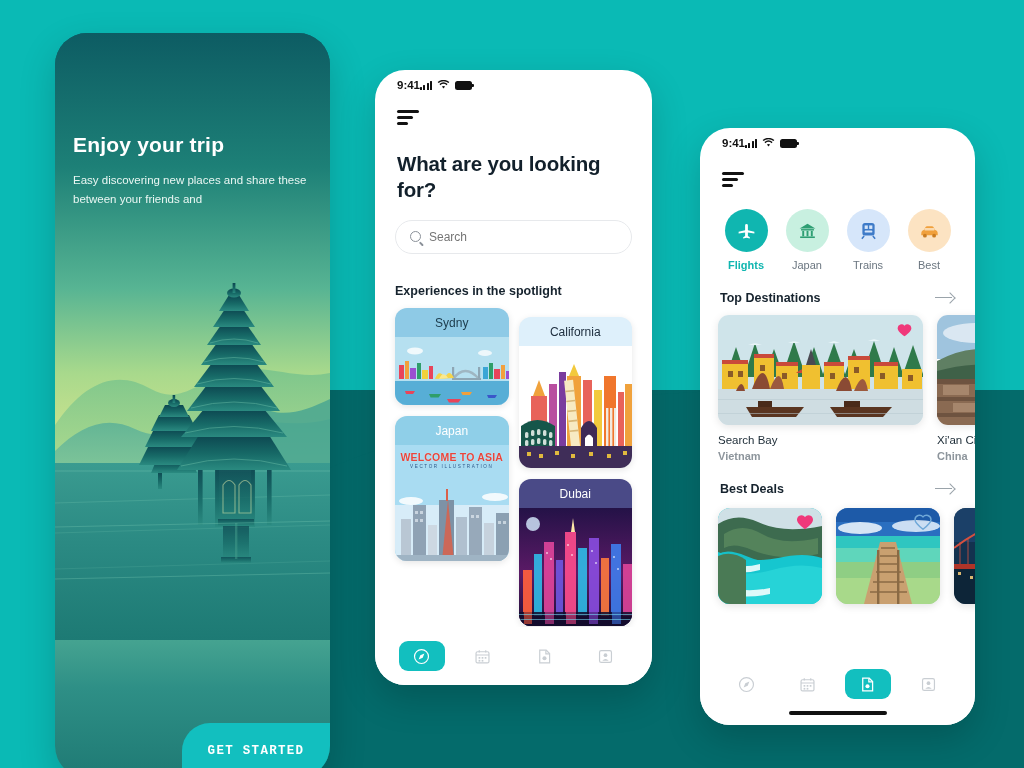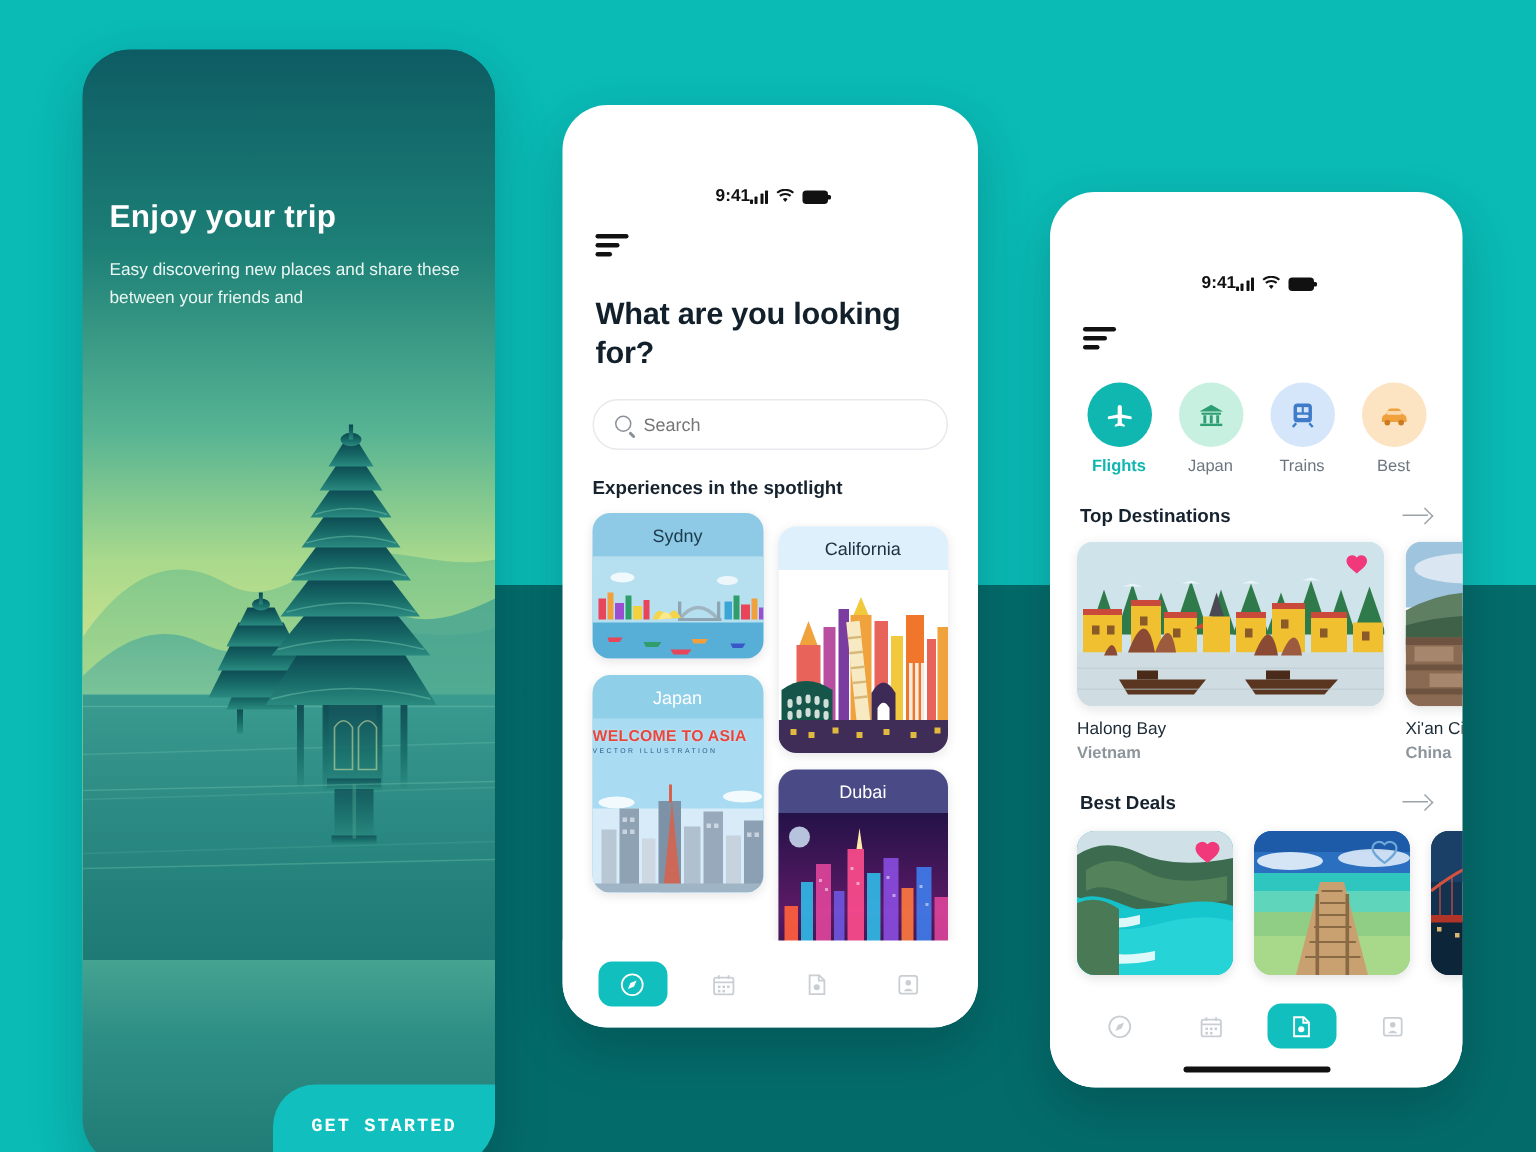--- a/index.html
+++ b/index.html
@@ -66,21 +66,21 @@
   }
 
   
   #phone-search { left: 375px; top: 70px; width: 277px; height: 615px; }
   
   #phone-discover { left: 700px; top: 128px; width: 275px; height: 597px; }
 
   
   .statusbar {
     height: 30px; padding: 0 20px 0 22px;
-    display: flex; align-items: center; justify-content: center; margin-top: 46px;
+    display: flex; align-items: center; justify-content: flex-start;
   }
   .statusbar .clock { font-size: 11.5px; font-weight: bold; color: #111; }
   .statusbar .sysicons { display: flex; align-items: flex-end; gap: 5px; }
   .bars { display: flex; align-items: flex-end; gap: 1.3px; height: 9px; }
   .bars i { width: 2px; background: #111; display: block; border-radius: .5px; }
   .bars i:nth-child(1) { height: 3px; }
   .bars i:nth-child(2) { height: 5px; }
   .bars i:nth-child(3) { height: 7px; }
   .bars i:nth-child(4) { height: 9px; }
   .battery {
@@ -102,21 +102,21 @@
   .hamburger span:nth-child(2) { width: 74%; }
   .hamburger span:nth-child(3) { width: 48%; }
 
   
   #phone-search .menu-wrap { padding: 6px 22px 0; }
   #phone-search .big-title {
     padding: 22px 22px 0; font-size: 20.5px; font-weight: bold;
     color: #12202b; line-height: 1.3; letter-spacing: -.2px;
   }
   .search-field {
-    margin: 16px 20px 0; height: 34px;
+    margin: 16px 20px 12px; height: 34px;
     border: 1px solid #e7e9ec; border-radius: 18px; background: #fff;
     display: flex; align-items: center; gap: 8px; padding: 0 14px;
   }
   .search-field .mag {
     width: 11px; height: 11px; border: 1.6px solid #8b9199; border-radius: 50%;
     position: relative; flex: none;
   }
   .search-field .mag:after {
     content: ''; position: absolute; right: -4px; bottom: -3px;
     width: 5px; height: 1.6px; background: #8b9199; transform: rotate(45deg);
@@ -150,21 +150,21 @@
   .card-sydny .art { height: 68px; background: linear-gradient(180deg,#bfe3f2 0%,#a9d9ee 55%,#8cc9e6 100%); }
   
   .card-california { background: #def0fb; }
   .card-california .cap { color: #203040; }
   .card-california .art { height: 122px; background: #ffffff; }
   
   .card-japan { background: #8fcfe8; }
   .card-japan .cap { color: #fff; }
   .card-japan .art { height: 116px; background: linear-gradient(180deg,#a9dcf2 0%,#cfeaf7 45%,#e8f3fa 100%); }
   .card-japan .welcome {
-    position: absolute; left: 0; right: 0; top: 6px; z-index: 4;
+    position: absolute; left: 0; right: 0; top: 6px; text-align: center; z-index: 4;
   }
   .card-japan .welcome .l1 {
     font-size: 10.5px; font-weight: bold; letter-spacing: .2px;
     color: #e8453c; text-shadow: 0 0 1px rgba(255,255,255,.7);
   }
   .card-japan .welcome .l2 {
     font-size: 4.6px; letter-spacing: 1.6px; color: #2f5a8a; margin-top: 1px;
   }
   
   .card-dubai { background: #4a4a87; }
@@ -804,21 +804,21 @@
           </g>
           <g fill="#b9c9cf" opacity=".55">
             <rect x="0" y="84" width="205" height="1"></rect>
             <rect x="0" y="98" width="205" height="1"></rect>
           </g>
         </svg>
         <svg class="heart" viewBox="0 0 24 22">
           <path d="M12 21 C5 15.6 1 12 1 7.6 A6.2 6.2 0 0 1 12 4 A6.2 6.2 0 0 1 23 7.6 C23 12 19 15.6 12 21 Z" fill="#F0387A"></path>
         </svg>
       </div>
-      <div class="dest-name">Halong Bay</div>
+      <div class="dest-name">Search Bay</div>
       <div class="dest-country">Vietnam</div>
     </div>
 
     <div class="dest-card narrow">
       <div class="dest-thumb">
         <svg width="100%" height="100%" viewBox="0 0 205 110" preserveAspectRatio="none">
           <rect x="0" y="0" width="205" height="44" fill="#9fc4de"></rect>
           <ellipse cx="40" cy="18" rx="34" ry="10" fill="#e8f0f6" opacity=".8"></ellipse>
           <ellipse cx="150" cy="14" rx="40" ry="11" fill="#e8f0f6" opacity=".7"></ellipse>
           <path d="M0 46 q40 -22 80 -4 q40 18 125 -6 L205 64 L0 64 Z" fill="#5f7f63"></path>

